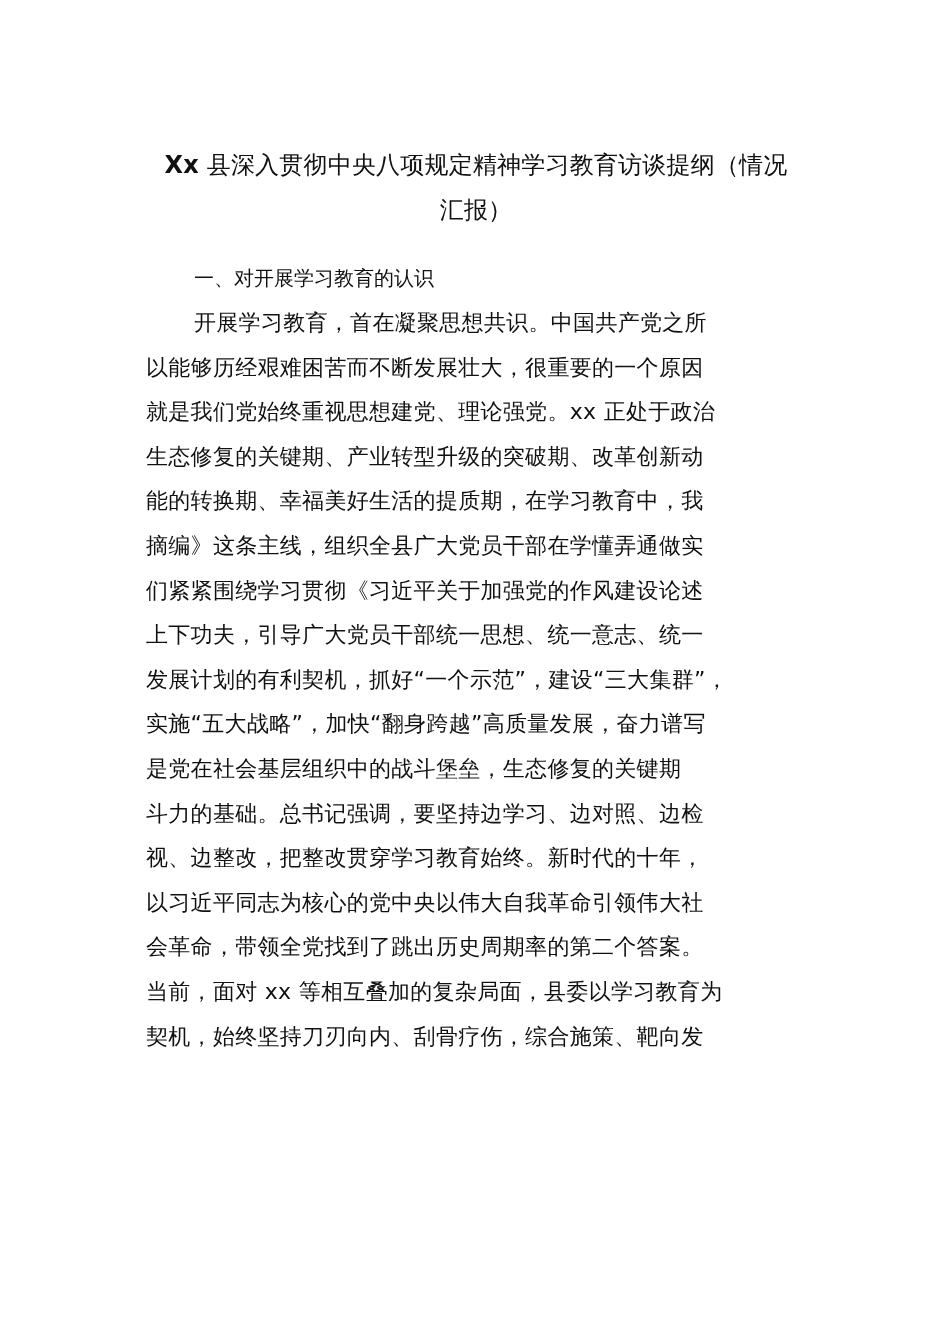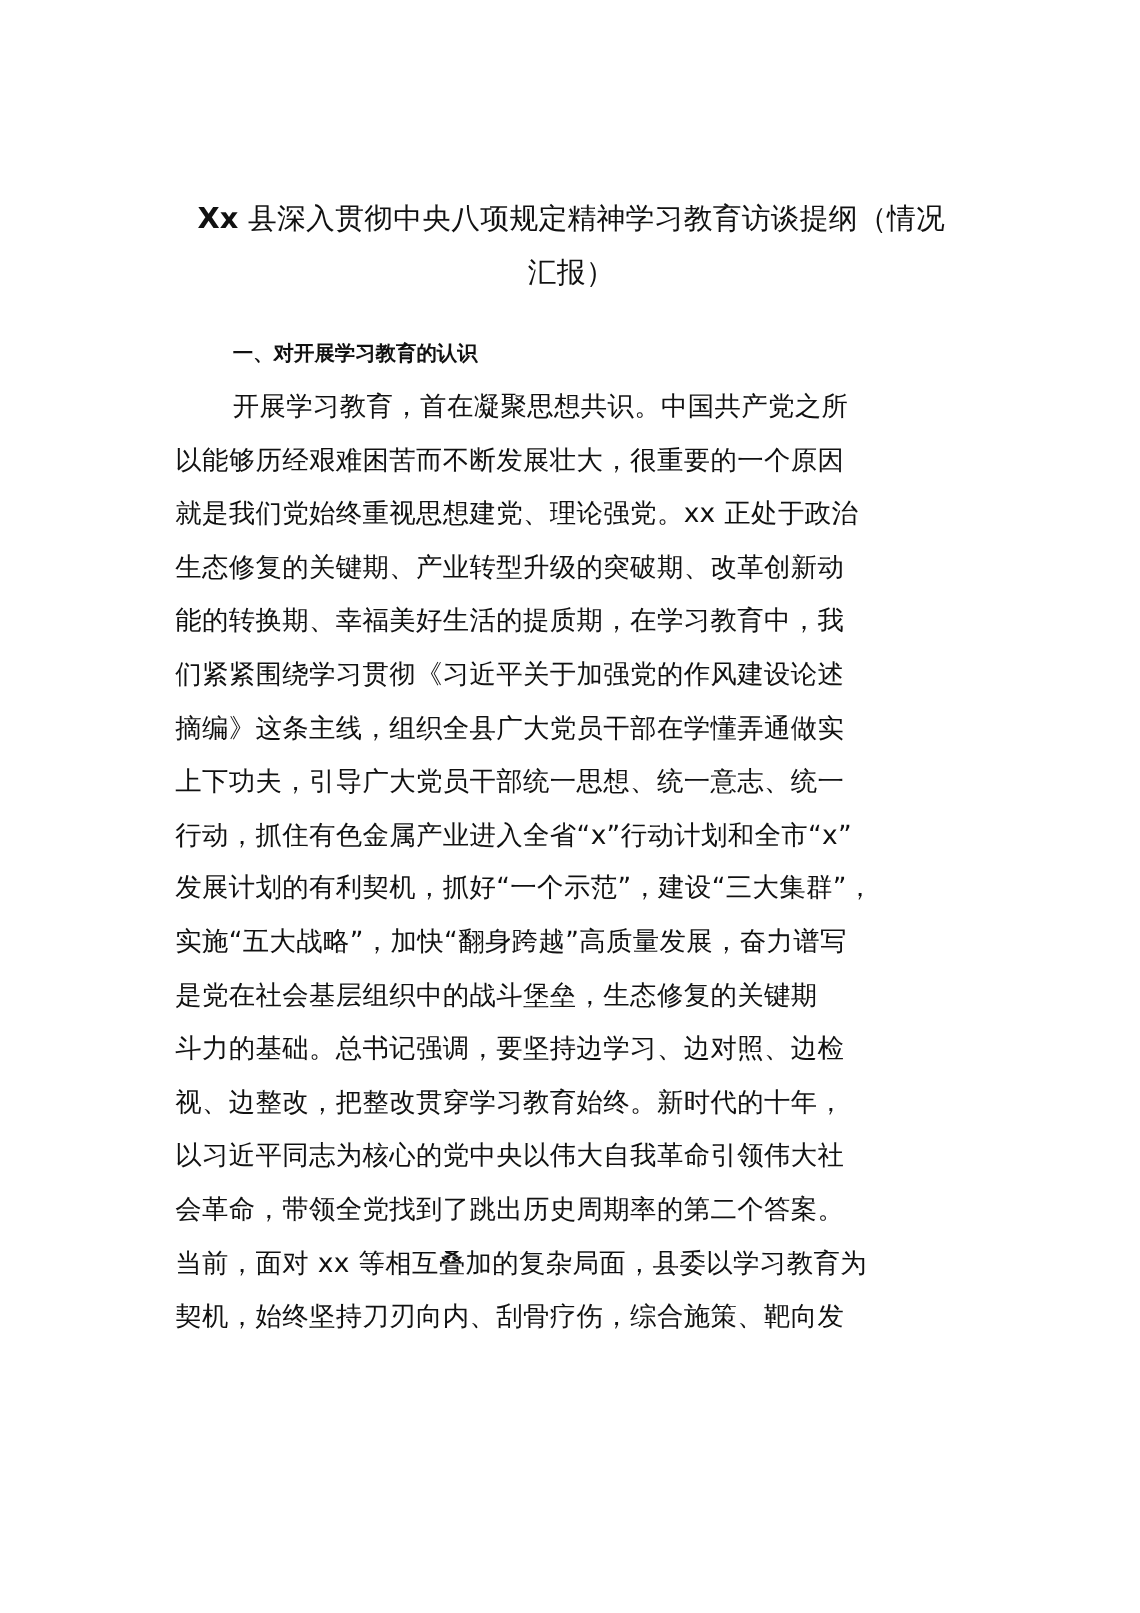--- a/index.html
+++ b/index.html
@@ -18,33 +18,33 @@
     .page {
       position: absolute;
       left: 146px;
       top: 143px;
       width: 660px;
     }
     .title {
       text-align: center;
       font-size: 24px;
       line-height: 45px;
-      margin: 17px;
+      margin: 0;
       font-weight: normal;
       letter-spacing: 0.2px;
     }
     .title .prefix {
       font-weight: bold;
     }
     .section-heading {
-      font-size: 17px;
+      font-size: 20px;
       line-height: 45px;
       margin: 23px 0 0 0;
       text-indent: 48px;
-      font-weight: bold;
+      font-weight: normal;
     }
     .para-block {
       margin: 0;
     }
     .line {
       display: block;
       white-space: nowrap;
       font-size: 22px;
       line-height: 44.6px;
       letter-spacing: 0.3px;
@@ -64,24 +64,23 @@
   </h1>
 
   <h2 class="section-heading">一、对开展学习教育的认识</h2>
 
   <div class="para-block">
     <span class="line indent">开展学习教育，首在凝聚思想共识。中国共产党之所</span>
     <span class="line">以能够历经艰难困苦而不断发展壮大，很重要的一个原因</span>
     <span class="line">就是我们党始终重视思想建党、理论强党。xx 正处于政治</span>
     <span class="line">生态修复的关键期、产业转型升级的突破期、改革创新动</span>
     <span class="line">能的转换期、幸福美好生活的提质期，在学习教育中，我</span>
+    <span class="line">摘编》这条主线，组织全县广大党员干部在学懂弄通做实</span>
     <span class="line">们紧紧围绕学习贯彻《习近平关于加强党的作风建设论述</span>
-    <span class="line">摘编》这条主线，组织全县广大党员干部在学懂弄通做实</span>
     <span class="line">上下功夫，引导广大党员干部统一思想、统一意志、统一</span>
-    <span class="line">行动，抓住有色金属产业进入全省“x”行动计划和全市“x”</span>
     <span class="line">发展计划的有利契机，抓好“一个示范”，建设“三大集群”，</span>
     <span class="line">实施“五大战略”，加快“翻身跨越”高质量发展，奋力谱写</span>
   </div>
 
   <div class="para-block">
     <span class="line">是党在社会基层组织中的战斗堡垒，生态修复的关键期</span>
     <span class="line">斗力的基础。总书记强调，要坚持边学习、边对照、边检</span>
     <span class="line">视、边整改，把整改贯穿学习教育始终。新时代的十年，</span>
     <span class="line">以习近平同志为核心的党中央以伟大自我革命引领伟大社</span>
     <span class="line">会革命，带领全党找到了跳出历史周期率的第二个答案。</span>

